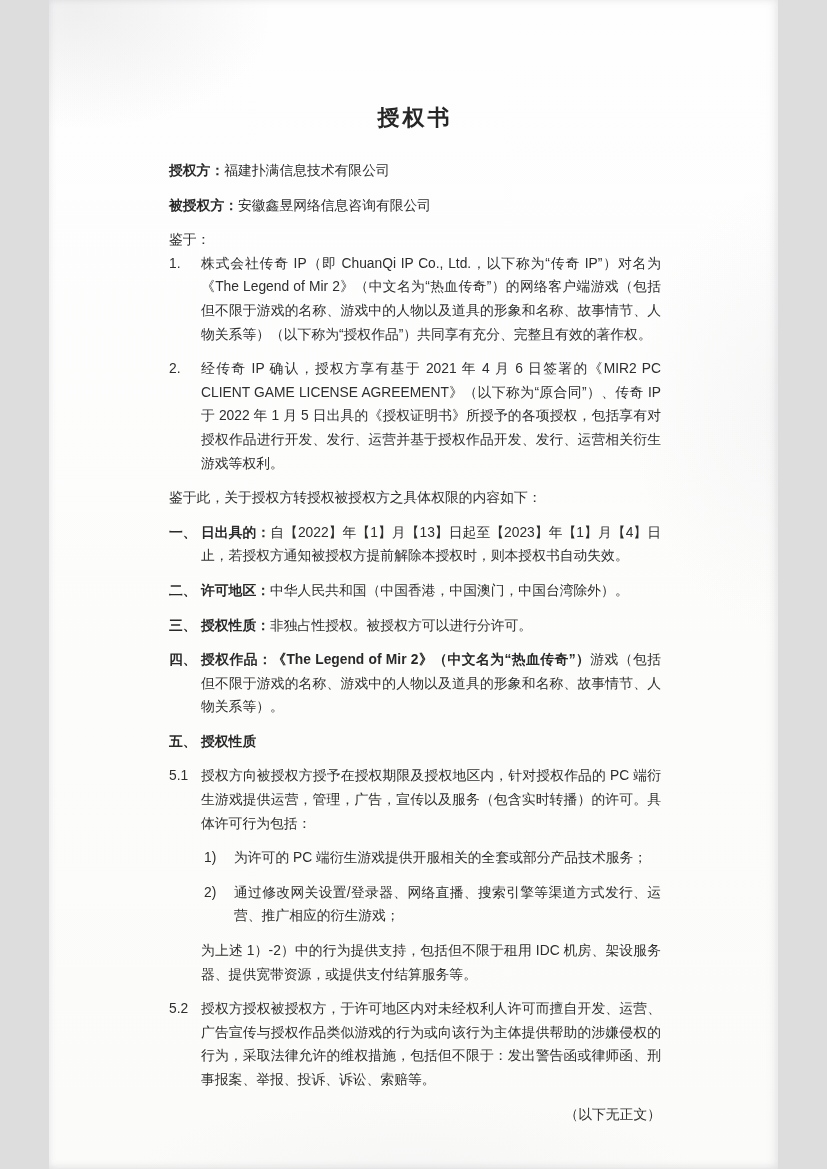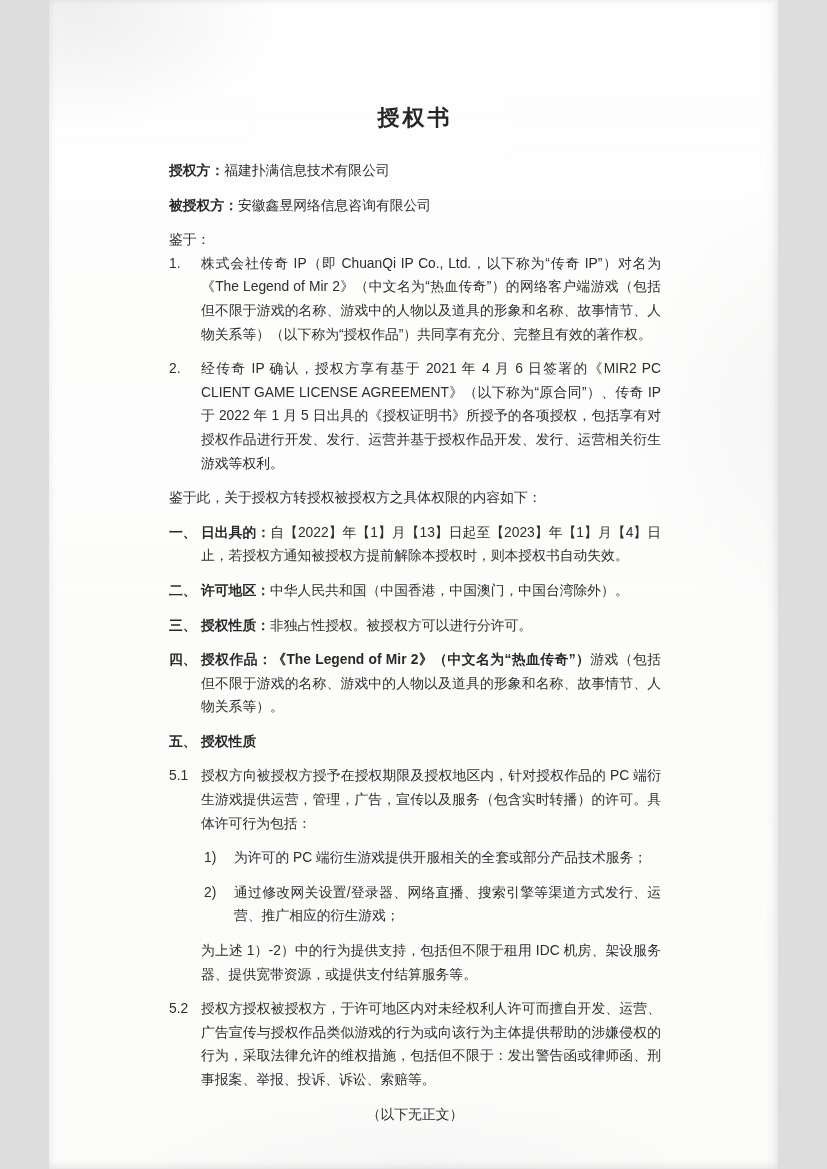--- a/index.html
+++ b/index.html
@@ -45,21 +45,21 @@
     text-align: justify;
   }
   .para:first-of-type { margin-top: 0; }
   b { font-weight: 700; color: #292929; }
   .hang { display: flex; }
   .hang .num { flex: 0 0 32px; }
   .hang .body { flex: 1 1 auto; text-align: justify; }
   .sublist { margin-left: 35px; }
   .sublist .num { flex: 0 0 30px; }
   .indented { margin-left: 32px; }
-  .closing { text-align: center; }
+  .closing { text-align: right; }
   .page-footer {
     position: absolute;
     left: 0; top: 1066px;
     width: 812px;
     text-align: right;
     font-family: "Liberation Serif", serif;
     font-weight: 700;
     font-size: 12.5px;
     color: #333;
     letter-spacing: 1px;

